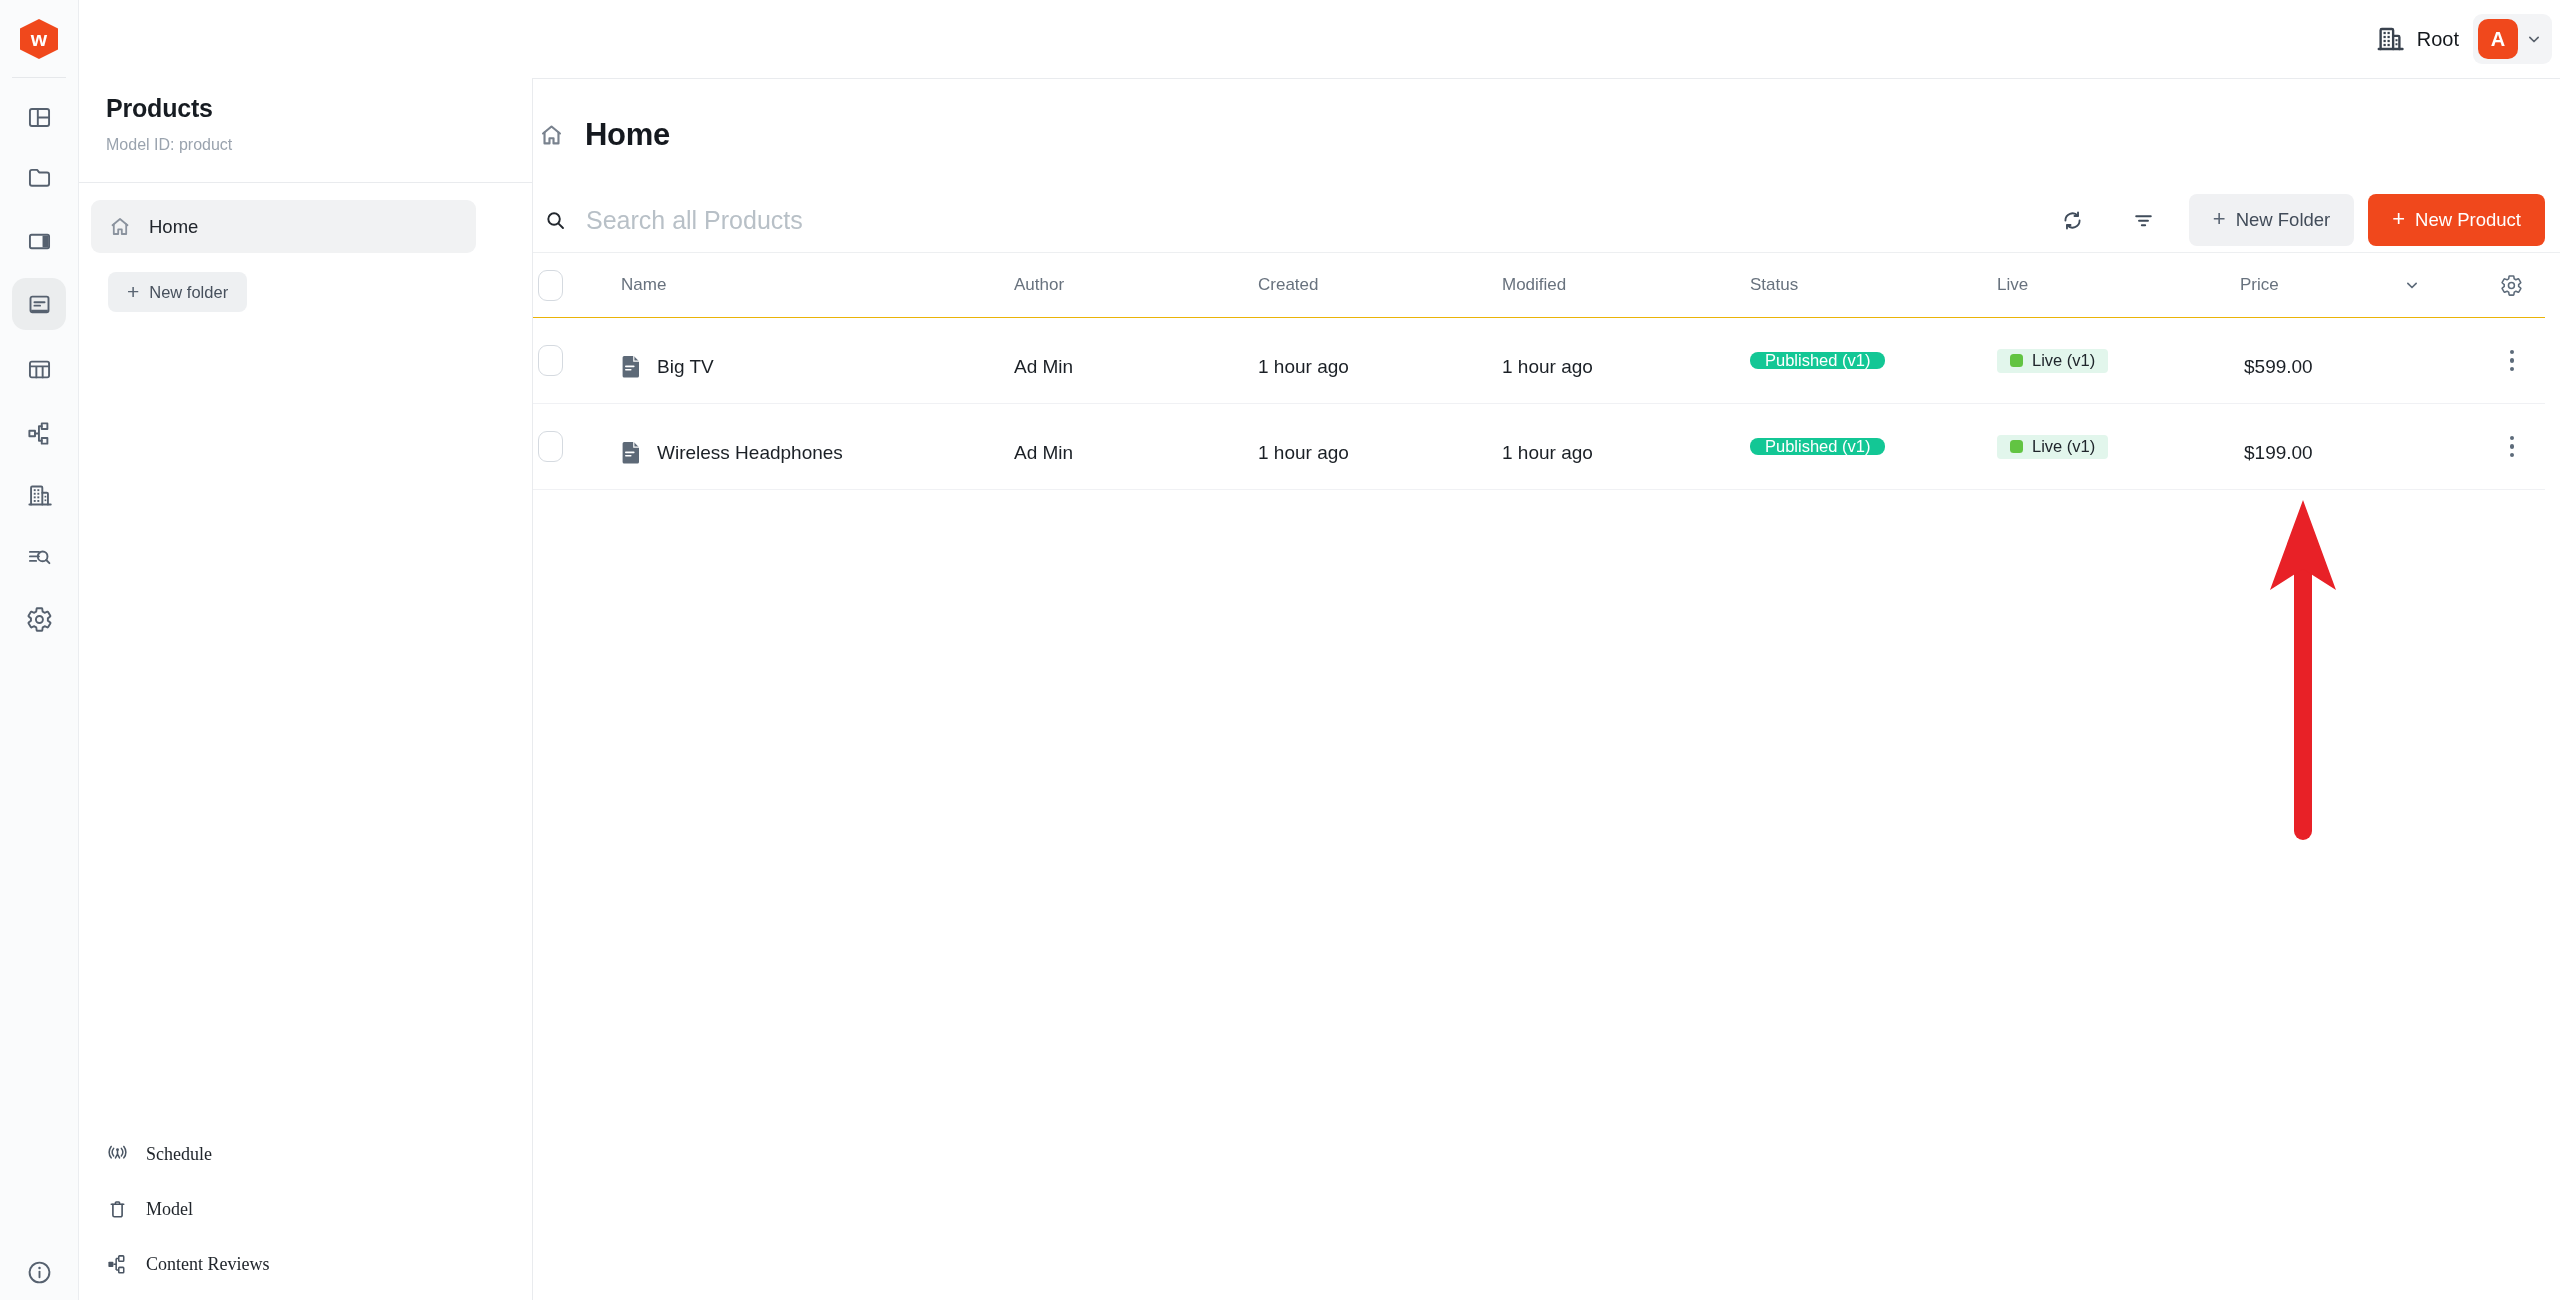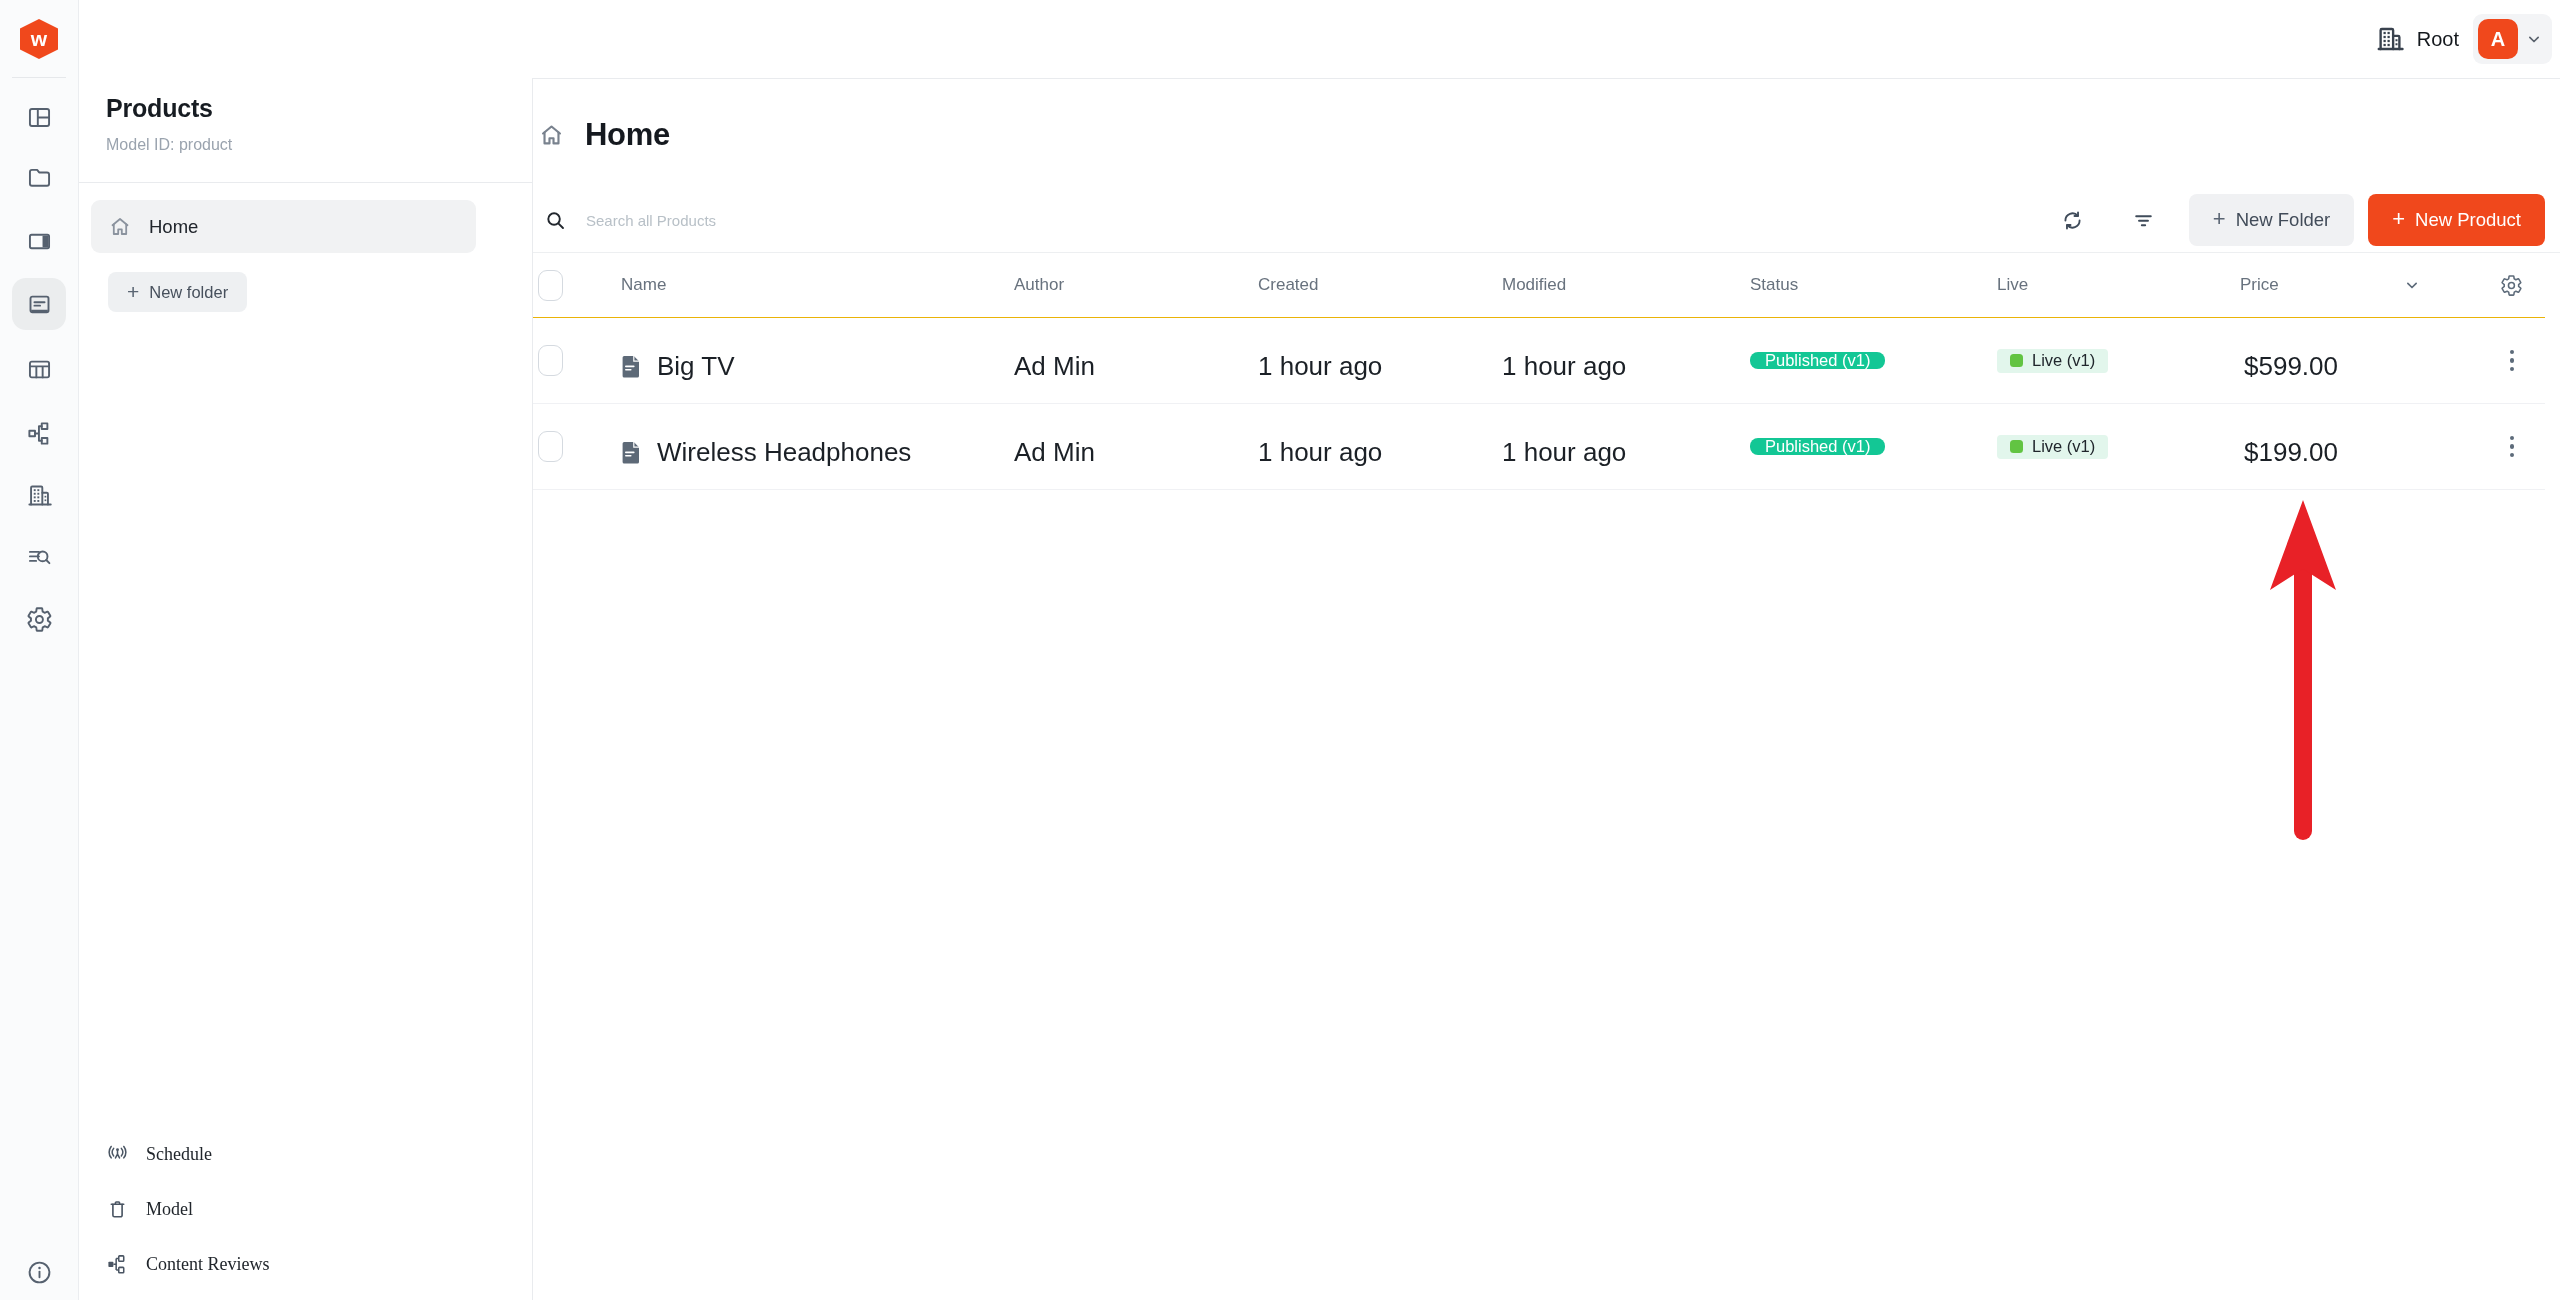--- a/index.html
+++ b/index.html
@@ -48,38 +48,38 @@
   .sp-bitem .lbl{font-size:18px;color:#21262c;}
 
   
   .main{position:absolute;left:492px;top:78px;right:0;bottom:0;}
   .page-title{position:absolute;left:46px;top:35px;height:44px;display:flex;align-items:center;gap:20px;}
   .page-title svg{width:27px;height:27px;}
   .page-title .txt{font-size:31px;font-weight:700;color:#15191f;letter-spacing:-.3px;}
 
   .toolbar{position:absolute;left:0;right:0;top:110px;height:65px;border-bottom:1px solid #edeff1;display:flex;align-items:center;padding:0 15px 0 52px;box-sizing:border-box;}
   .search-icon{width:23px;height:23px;flex:none;}
-  .search-input{border:none;outline:none;background:transparent;font-family:inherit;font-size:15px;color:#c2410c;margin-left:17px;width:700px;}
+  .search-input{border:none;outline:none;background:transparent;font-family:inherit;font-size:25px;color:#c2410c;margin-left:17px;width:700px;}
   .search-input::placeholder{color:#b8c0c7;}
   .icon-btn{width:40px;height:40px;display:flex;align-items:center;justify-content:center;cursor:pointer;border-radius:8px;flex:none;}
   .icon-btn svg{width:25px;height:25px;}
   .btn{height:52px;display:flex;align-items:center;justify-content:center;gap:10px;border-radius:8px;font-size:18.5px;cursor:pointer;flex:none;box-sizing:border-box;padding:0 24px;}
   .btn .plus{font-size:22px;line-height:1;margin-top:-2px;}
   .btn-folder{background:#f0f1f3;color:#424c59;margin:0 14px 0 25px;}
   .btn-folder .plus{color:#5a6573;}
   .btn-product{background:var(--accent);color:#fff;}
   .mla{margin-left:auto;}
 
   
   .table{position:absolute;left:28px;right:15px;top:175px;}
   .tr{display:grid;grid-template-columns:101px 393px 244px 244px 248px 247px 243px 260px 45px;align-items:center;}
   .tr.head{height:64px;border-bottom:1px solid #eab308;}
   .tr.row{height:85px;border-bottom:1px solid var(--line-soft);cursor:pointer;}
   .th{font-size:17px;color:var(--muted);}
-  .td{font-size:26px;color:var(--ink);margin-top:12px;}
+  .td{font-size:19px;color:var(--ink);margin-top:12px;}
   .cell-check{padding-left:18px;}
   .checkbox{width:25px;height:31px;border:1.5px solid #d5dae0;border-radius:9px;background:#fff;cursor:pointer;box-sizing:border-box;}
   .cell-name{display:flex;align-items:center;gap:15px;}
   .cell-name svg{width:21px;height:24px;flex:none;}
   .cell-price-h{display:flex;align-items:center;}
   .chev{width:20px;height:20px;margin-left:auto;margin-right:78px;cursor:pointer;}
   .cell-actions{display:flex;align-items:center;}
   .gear-sm{width:23px;height:23px;cursor:pointer;}
   .kebab{width:24px;height:30px;display:flex;flex-direction:column;align-items:center;justify-content:center;gap:4px;cursor:pointer;}
   .kebab i{width:4.5px;height:4.5px;border-radius:50%;background:#5d6b7a;}

